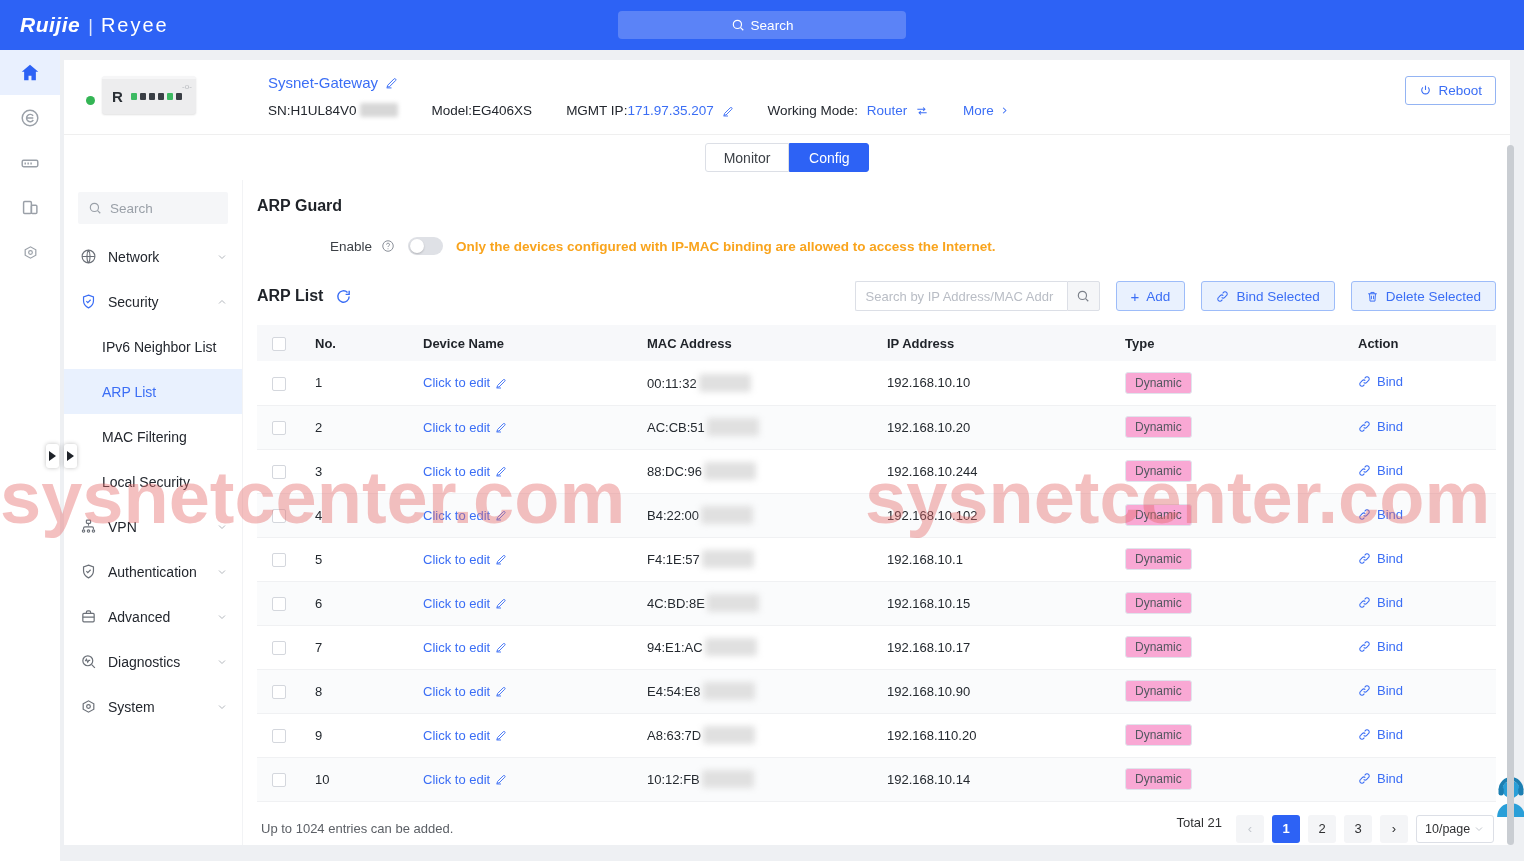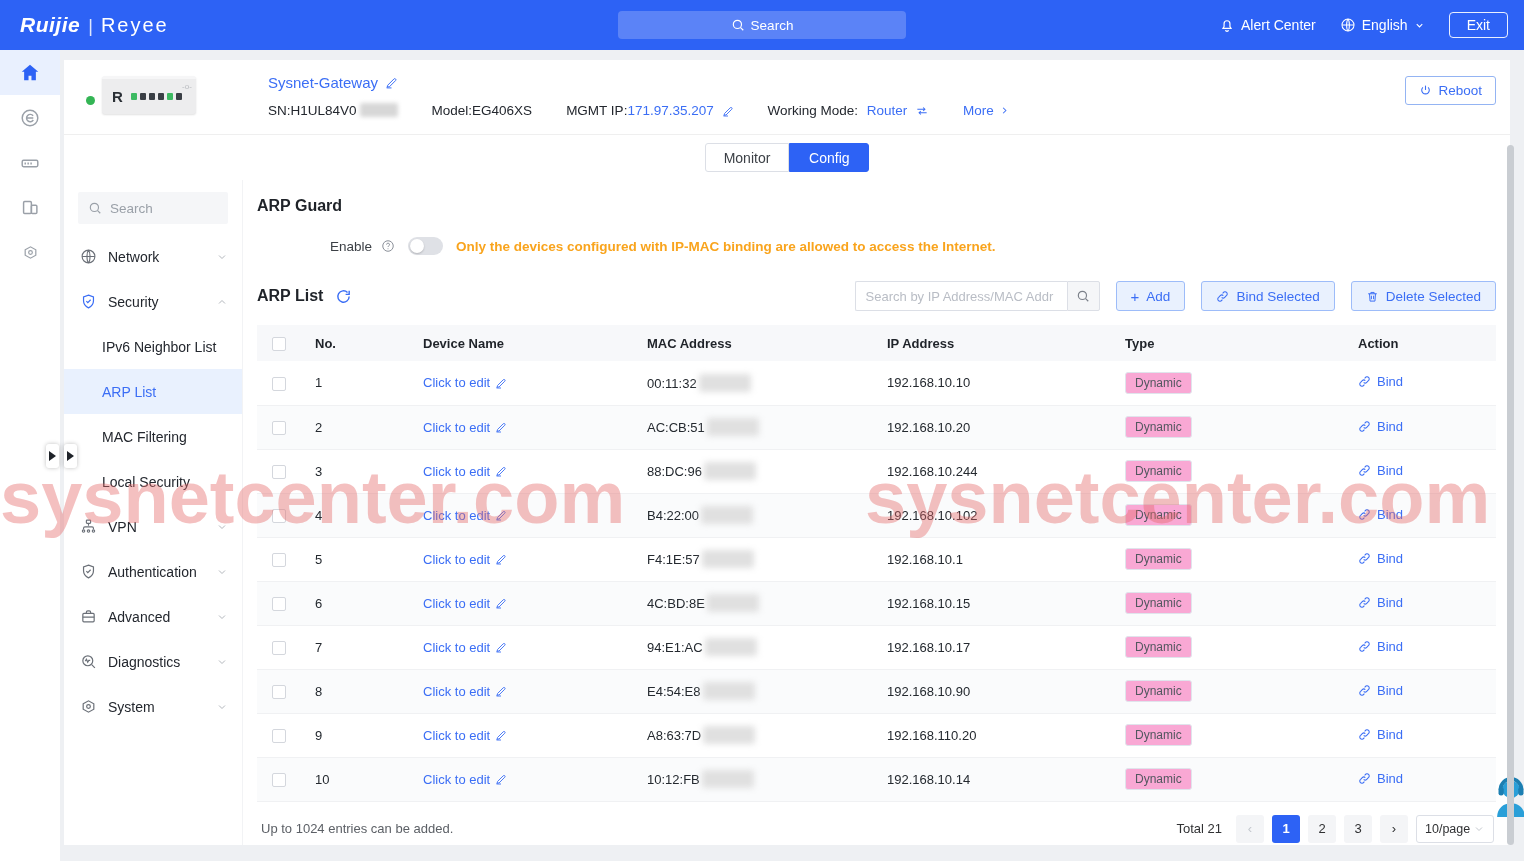--- a/index.html
+++ b/index.html
@@ -94,21 +94,21 @@
   .c6 { padding-left:8px; } .c7 { padding-left:11px; }
   .cb { display:inline-block; width:14px; height:14px; border:1px solid #d4d7dd; border-radius:2px; background:#fff; cursor:pointer; vertical-align:middle; }
   .edit-link { color:#3b6ef5; font-size:13px; display:inline-flex; align-items:center; gap:5px; cursor:pointer; }
   .mac-blur { display:inline-block; width:52px; height:18px; background:#e0e0e0; border-radius:2px; filter:blur(3px); vertical-align:-4px; margin-left:2px; }
   .badge { display:inline-block; padding:3px 9px; font-size:12px; color:#52575f; background:#f9a8d4; border:1px solid #e0e4ec; border-radius:3px; }
   .bind-link { color:#3b6ef5; font-size:13px; display:inline-flex; align-items:center; gap:6px; cursor:pointer; }
 
   
   .tfoot { display:flex; align-items:center; justify-content:space-between; padding:13px 2px 0 4px; }
   .foot-note { font-size:13px; color:#5c6066; }
-  .pager { display:flex; align-items:center; gap:8px; }
+  .pager { display:flex; align-items:flex-start; gap:8px; }
   .total { font-size:13px; color:#303133; margin-right:6px; }
   .pg-btn { min-width:28px; height:28px; border-radius:3px; background:#f4f5f7; color:#303133; font-size:13px; display:flex; align-items:center; justify-content:center; cursor:pointer; border:none; font-family:"Liberation Sans",sans-serif; }
   .pg-btn.active { background:#2d62f5; color:#fff; font-weight:700; }
   .pg-btn.disabled { color:#c3c7cd; cursor:default; }
   .page-size { width:78px; height:28px; border:1px solid #dcdfe6; border-radius:3px; background:#fff; display:flex; align-items:center; justify-content:space-between; padding:0 8px; font-size:12.5px; color:#303133; cursor:pointer; }
   .page-size .mi-chev { color:#c3c7cd; }
 
   
   .watermark { position:absolute; top:460px; left:0; width:1524px; height:80px; z-index:40; pointer-events:none; overflow:hidden; white-space:nowrap; }
   .watermark span { position:absolute; top:0; font-size:74px; font-weight:800; letter-spacing:0px; color:rgba(228,106,106,0.42); line-height:76px; }
@@ -129,46 +129,20 @@
     <span class="b2">Reyee</span>
   </div>
   <div class="nav-search">
     <span class="icon">
         <svg width="14" height="14" viewBox="0 0 24 24" fill="none" stroke="#fff" stroke-width="2">
           <circle cx="11" cy="11" r="7"></circle>
           <path d="M16.5 16.5L21 21"></path>
         </svg>
       </span>
     <span>Search</span>
-  </div>
-  <div class="nav-right">
-    <div class="nav-item">
-      <span class="icon">
-          <svg width="16" height="16" viewBox="0 0 24 24" fill="none" stroke="#fff" stroke-width="1.8">
-            <path d="M6 17h12l-1.6-2.6V10a4.4 4.4 0 0 0-8.8 0v4.4z"></path>
-            <path d="M10 19.5a2 2 0 0 0 4 0"></path>
-          </svg>
-        </span>
-      <span>Alert Center</span>
-    </div>
-    <div class="nav-item">
-      <span class="icon">
-          <svg width="16" height="16" viewBox="0 0 24 24" fill="none" stroke="#fff" stroke-width="1.6">
-            <circle cx="12" cy="12" r="9"></circle>
-            <path d="M3 12h18M12 3c2.8 3 2.8 15 0 18M12 3c-2.8 3-2.8 15 0 18"></path>
-          </svg>
-        </span>
-      <span>English</span>
-      <span class="icon">
-          <svg width="11" height="11" viewBox="0 0 24 24" fill="none" stroke="#fff" stroke-width="2.4">
-            <path d="M6 9l6 6 6-6"></path>
-          </svg>
-        </span>
-    </div>
-    <div class="exit-btn">Exit</div>
   </div>
 </div>
 
 <div class="rail" id="rail">
     <div class="rail-item active">
      <span class="icon">
         <svg width="22" height="22" viewBox="0 0 24 24" fill="currentColor">
           <path d="M12 3l9 7.6h-2.6V20h-4.8v-5h-3.2v5H5.6v-9.4H3z"></path>
         </svg>
       </span>

